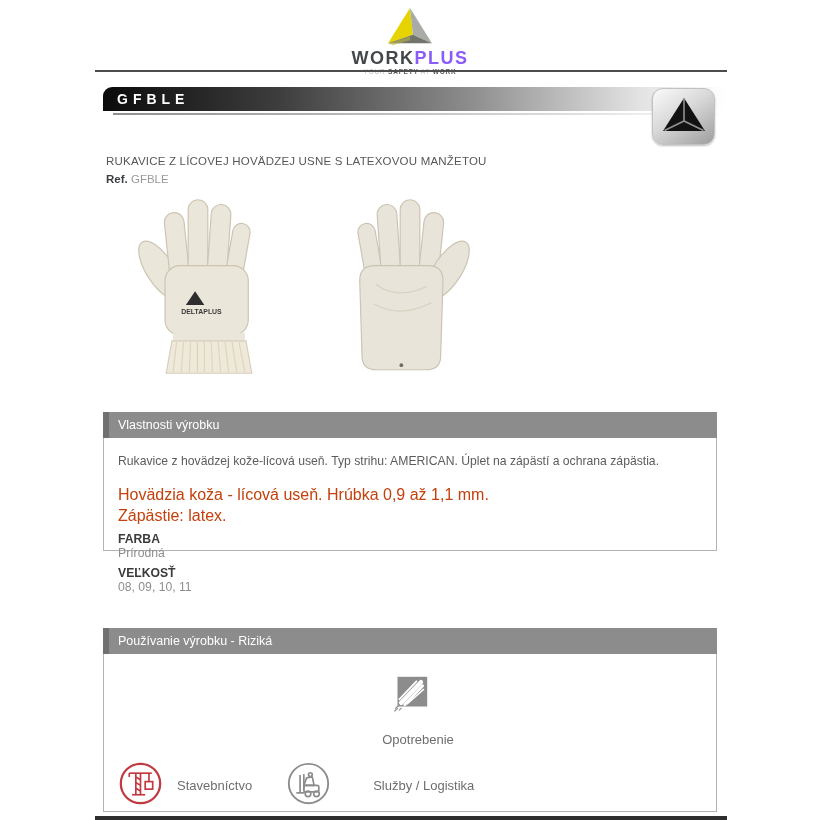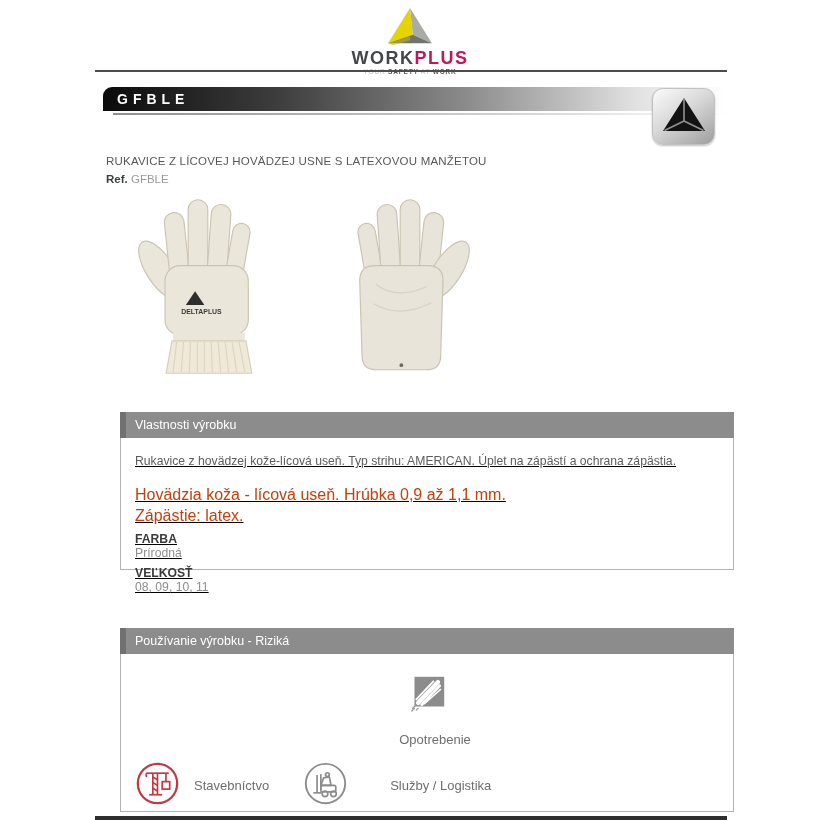--- a/index.html
+++ b/index.html
@@ -6,21 +6,21 @@
   html,body { background:#fff; }
   .page {
     position:relative; width:820px; height:820px; background:#fff;
     font-family:"Liberation Sans", sans-serif; overflow:hidden;
   }
 
   
   .brand { position:absolute; top:6px; left:0; right:0; display:flex; flex-direction:column; align-items:center; }
   .brand-name { font-size:18px; font-weight:bold; letter-spacing:1.5px; line-height:16px; margin-top:-2px; }
   .brand-name .primary { color:#43474a; }
-  .brand-name .secondary { color:#be185d;text-align:center; }
+  .brand-name .secondary { color:#8b5cf6;text-align:center; }
   .brand-tagline { font-size:6.5px; letter-spacing:.8px; margin-top:2px; color:#b5b8ba; }
   .brand-tagline b { color:#55595c; }
 
   
   .top-rule { position:absolute; left:95px; top:70px; width:632px; height:2px; background:#4c4c4c; }
   .bottom-rule { position:absolute; left:95px; top:816px; width:632px; height:4px; background:#2e2e2e; }
 
   
   .code-bar {
     position:absolute; left:103px; top:87px; width:622px; height:24px;
@@ -45,29 +45,29 @@
   
   .product-title { position:absolute; left:106px; top:155px; width:560px; font-size:11.5px; color:#55585a; letter-spacing:.2px; }
   .product-ref { position:absolute; left:106px; top:173px; font-size:11.5px; }
   .product-ref .ref-label { font-weight:bold; color:#3a3d40; }
   .product-ref .ref-value { color:#97999b; }
 
   
   .gloves { position:absolute; left:118px; top:194px; display:flex; gap:22px; }
 
   
-  .section { position:absolute; left:120px; width:614px; }
+  .section { position:absolute; left:103px; width:614px; }
   .section-properties { top:412px; }
   .section-usage { top:628px; }
   .section-header {
     height:26px; background:#8c8c8c; border-left:6px solid #717171;
     color:#fff; font-size:12.5px; line-height:26px; padding-left:9px;
   }
   .section-body { border:1px solid #b3b3b3; border-top:none; background:#fff; padding:10px 14px; }
-  .section-properties .section-body { height:132px;text-decoration:underline; }
+  .section-properties .section-body { height:113px; }
   .section-usage .section-body { height:158px; padding-top:14px; }
 
   .prop-desc { font-size:12.2px; color:#5c5c5c; line-height:1.32; margin:5px 0 15px; }
   .prop-materials { font-size:16px; color:#c2410c; line-height:1.32; }
   .prop-label { font-size:12.2px; font-weight:bold; color:#3b3b3b; margin-top:6px; }
   .prop-value { font-size:12.2px; color:#8d8d8d; }
 
   .risk-row { display:flex; align-items:center; gap:16px; margin:6px 0 14px 2px;flex-direction:column; }
   .industry-row { display:flex; align-items:center; margin-left:0; }
   .industry-item { display:flex; align-items:center; }

